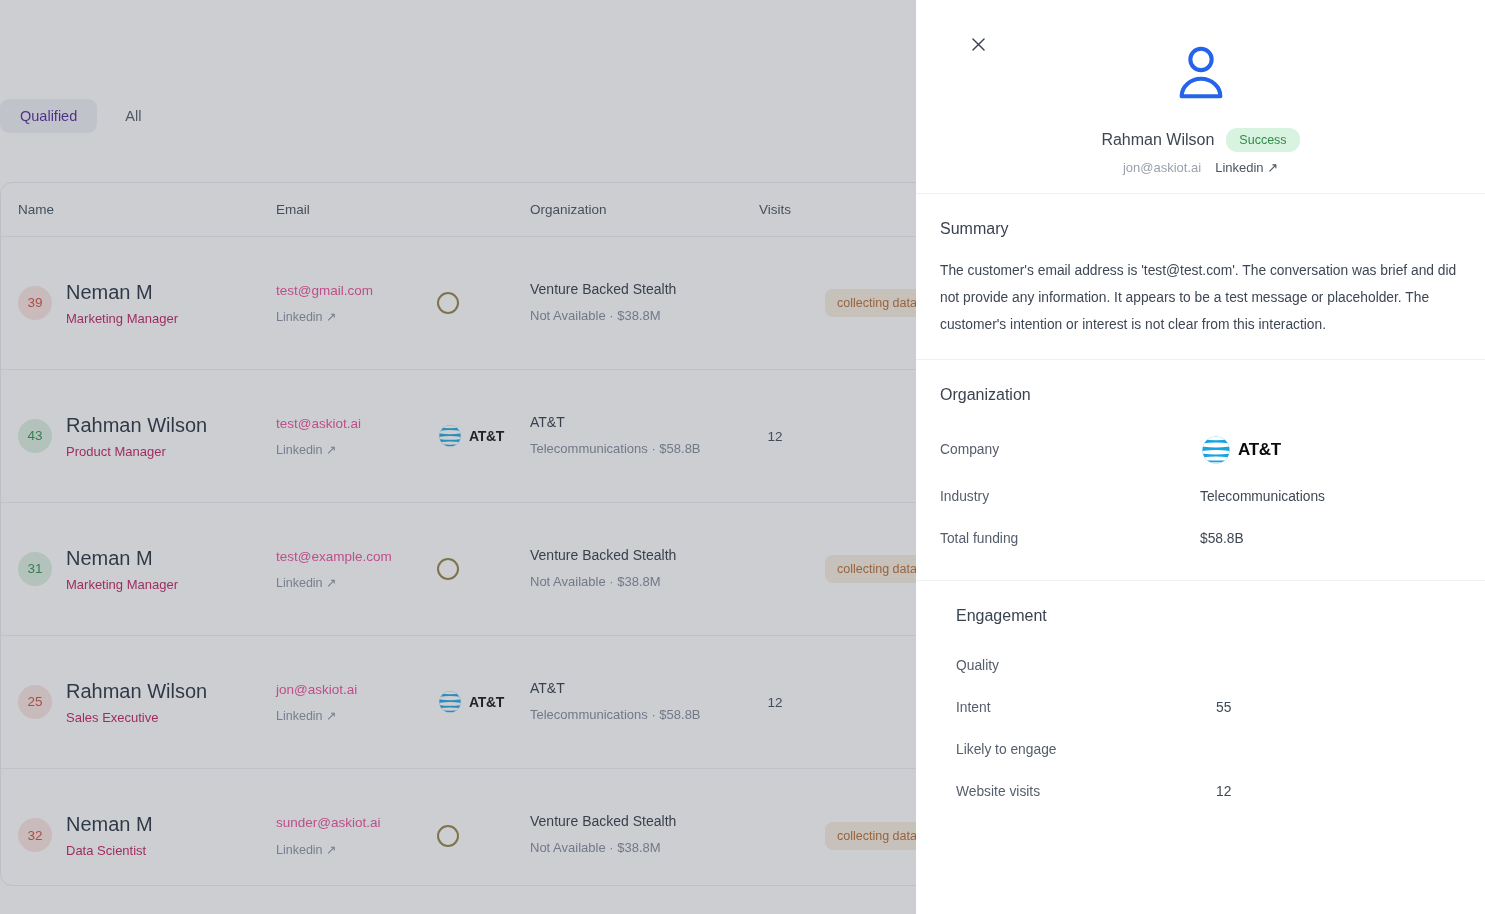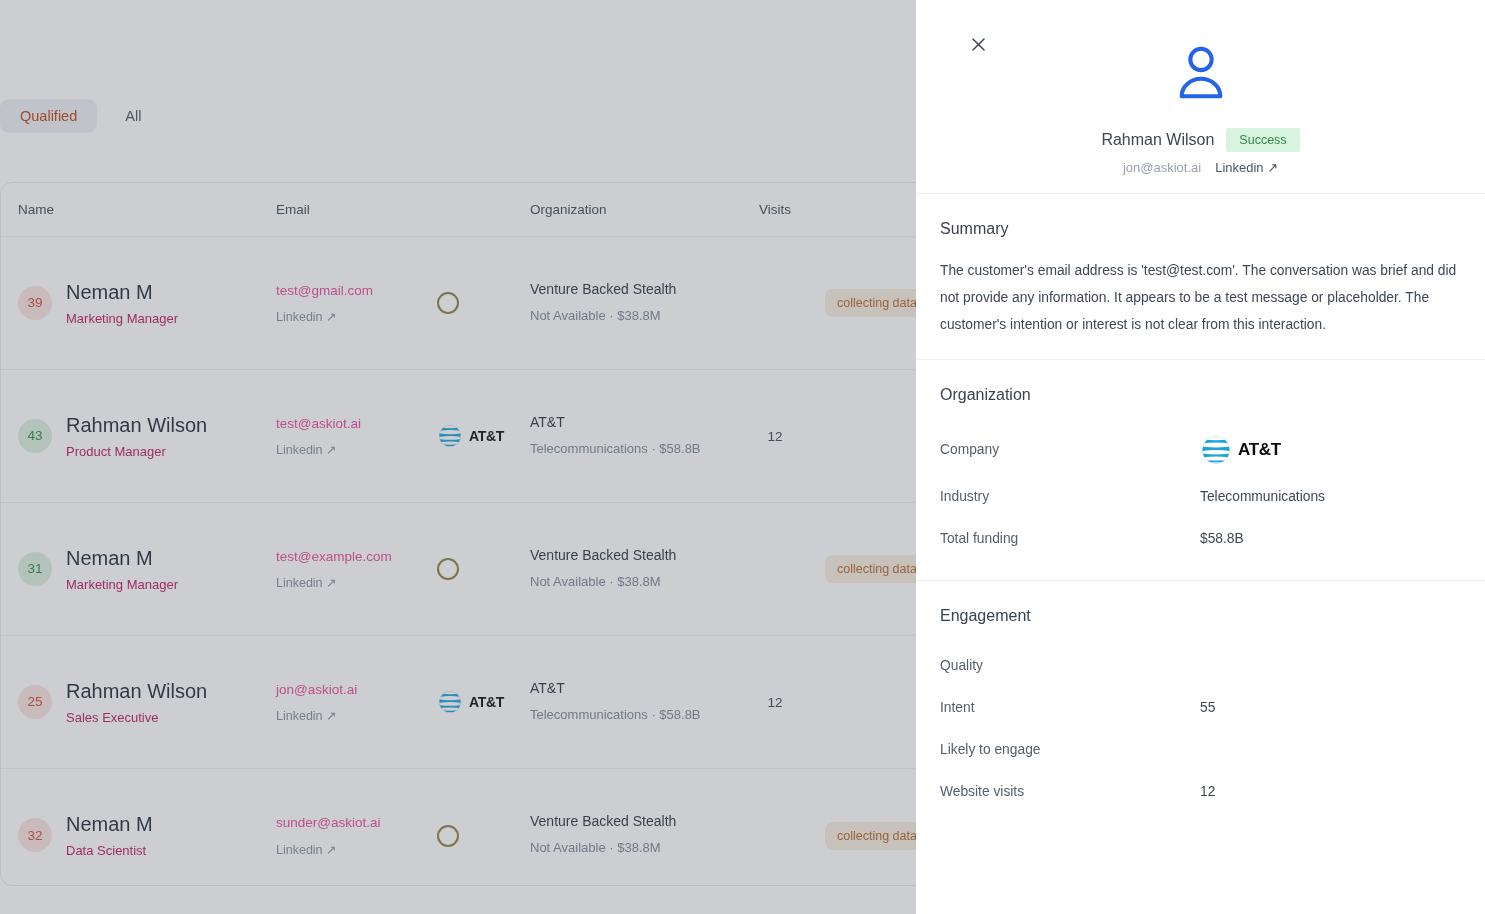--- a/index.html
+++ b/index.html
@@ -21,21 +21,21 @@
   .tabs-row {
     position: absolute; left: 0; top: 99px;
     display: flex; align-items: center; gap: 8px;
   }
   .tab {
     font-size: 14.5px; color: #4b5563;
     padding: 9px 20px; border-radius: 9px;
     background: transparent; cursor: pointer;
     white-space: nowrap;
   }
-  .tab.active { background: #eef0f3; color: #c2410c; }
+  .tab.active { background: #eef0f3; color: #4c1d95; }
 
   .search-box {
     position: absolute; left: 927px; top: 101px;
     width: 300px; height: 42px;
     border: 1px solid #e3e6ea; border-radius: 9px;
     background: #fff;
   }
 
   .table-card {
     position: absolute; left: 0; top: 182px;
@@ -139,32 +139,32 @@
     position: absolute; left: 0; right: 0; top: 42px;
     display: flex; justify-content: center;
   }
   .ident {
     position: absolute; left: 0; right: 0; top: 128px;
     display: flex; align-items: center; justify-content: center; gap: 12px;
   }
   .ident-name { font-size: 16px; color: #3d4654; }
   .pill {
     background: #d9f3e1; color: #2f8a4a;
-    font-size: 12.5px; padding: 5px 13px; border-radius: 2px;
+    font-size: 12.5px; padding: 5px 13px; border-radius: 11px;
   }
   .sub-links {
     position: absolute; left: 0; right: 0; top: 160px;
     display: flex; align-items: center; justify-content: center; gap: 14px;
     font-size: 13px;
   }
   .sub-email { color: #9aa1ad; }
   .sub-linkedin { color: #4b5563; cursor: pointer; }
 
   .section { padding: 26px 24px 20px 24px; border-bottom: 1px solid #eef0f3; }
-  .section:last-child { border-bottom: none; }
+  .section:last-child { border-bottom: none; margin-left: 16px; }
   .sec-title { font-size: 16px; color: #3a4350; margin-bottom: 20px; }
   .sec-body p { font-size: 13.8px; color: #3e4755; line-height: 1.95; }
 
   .kv { display: flex; align-items: center; min-height: 42px; }
   .kv .k { width: 260px; font-size: 13.8px; color: #555e6c; }
   .kv .v { font-size: 13.8px; color: #3f4855; }
   .kv.logo-row { min-height: 52px; }
 </style>
 </head>
 <body>

